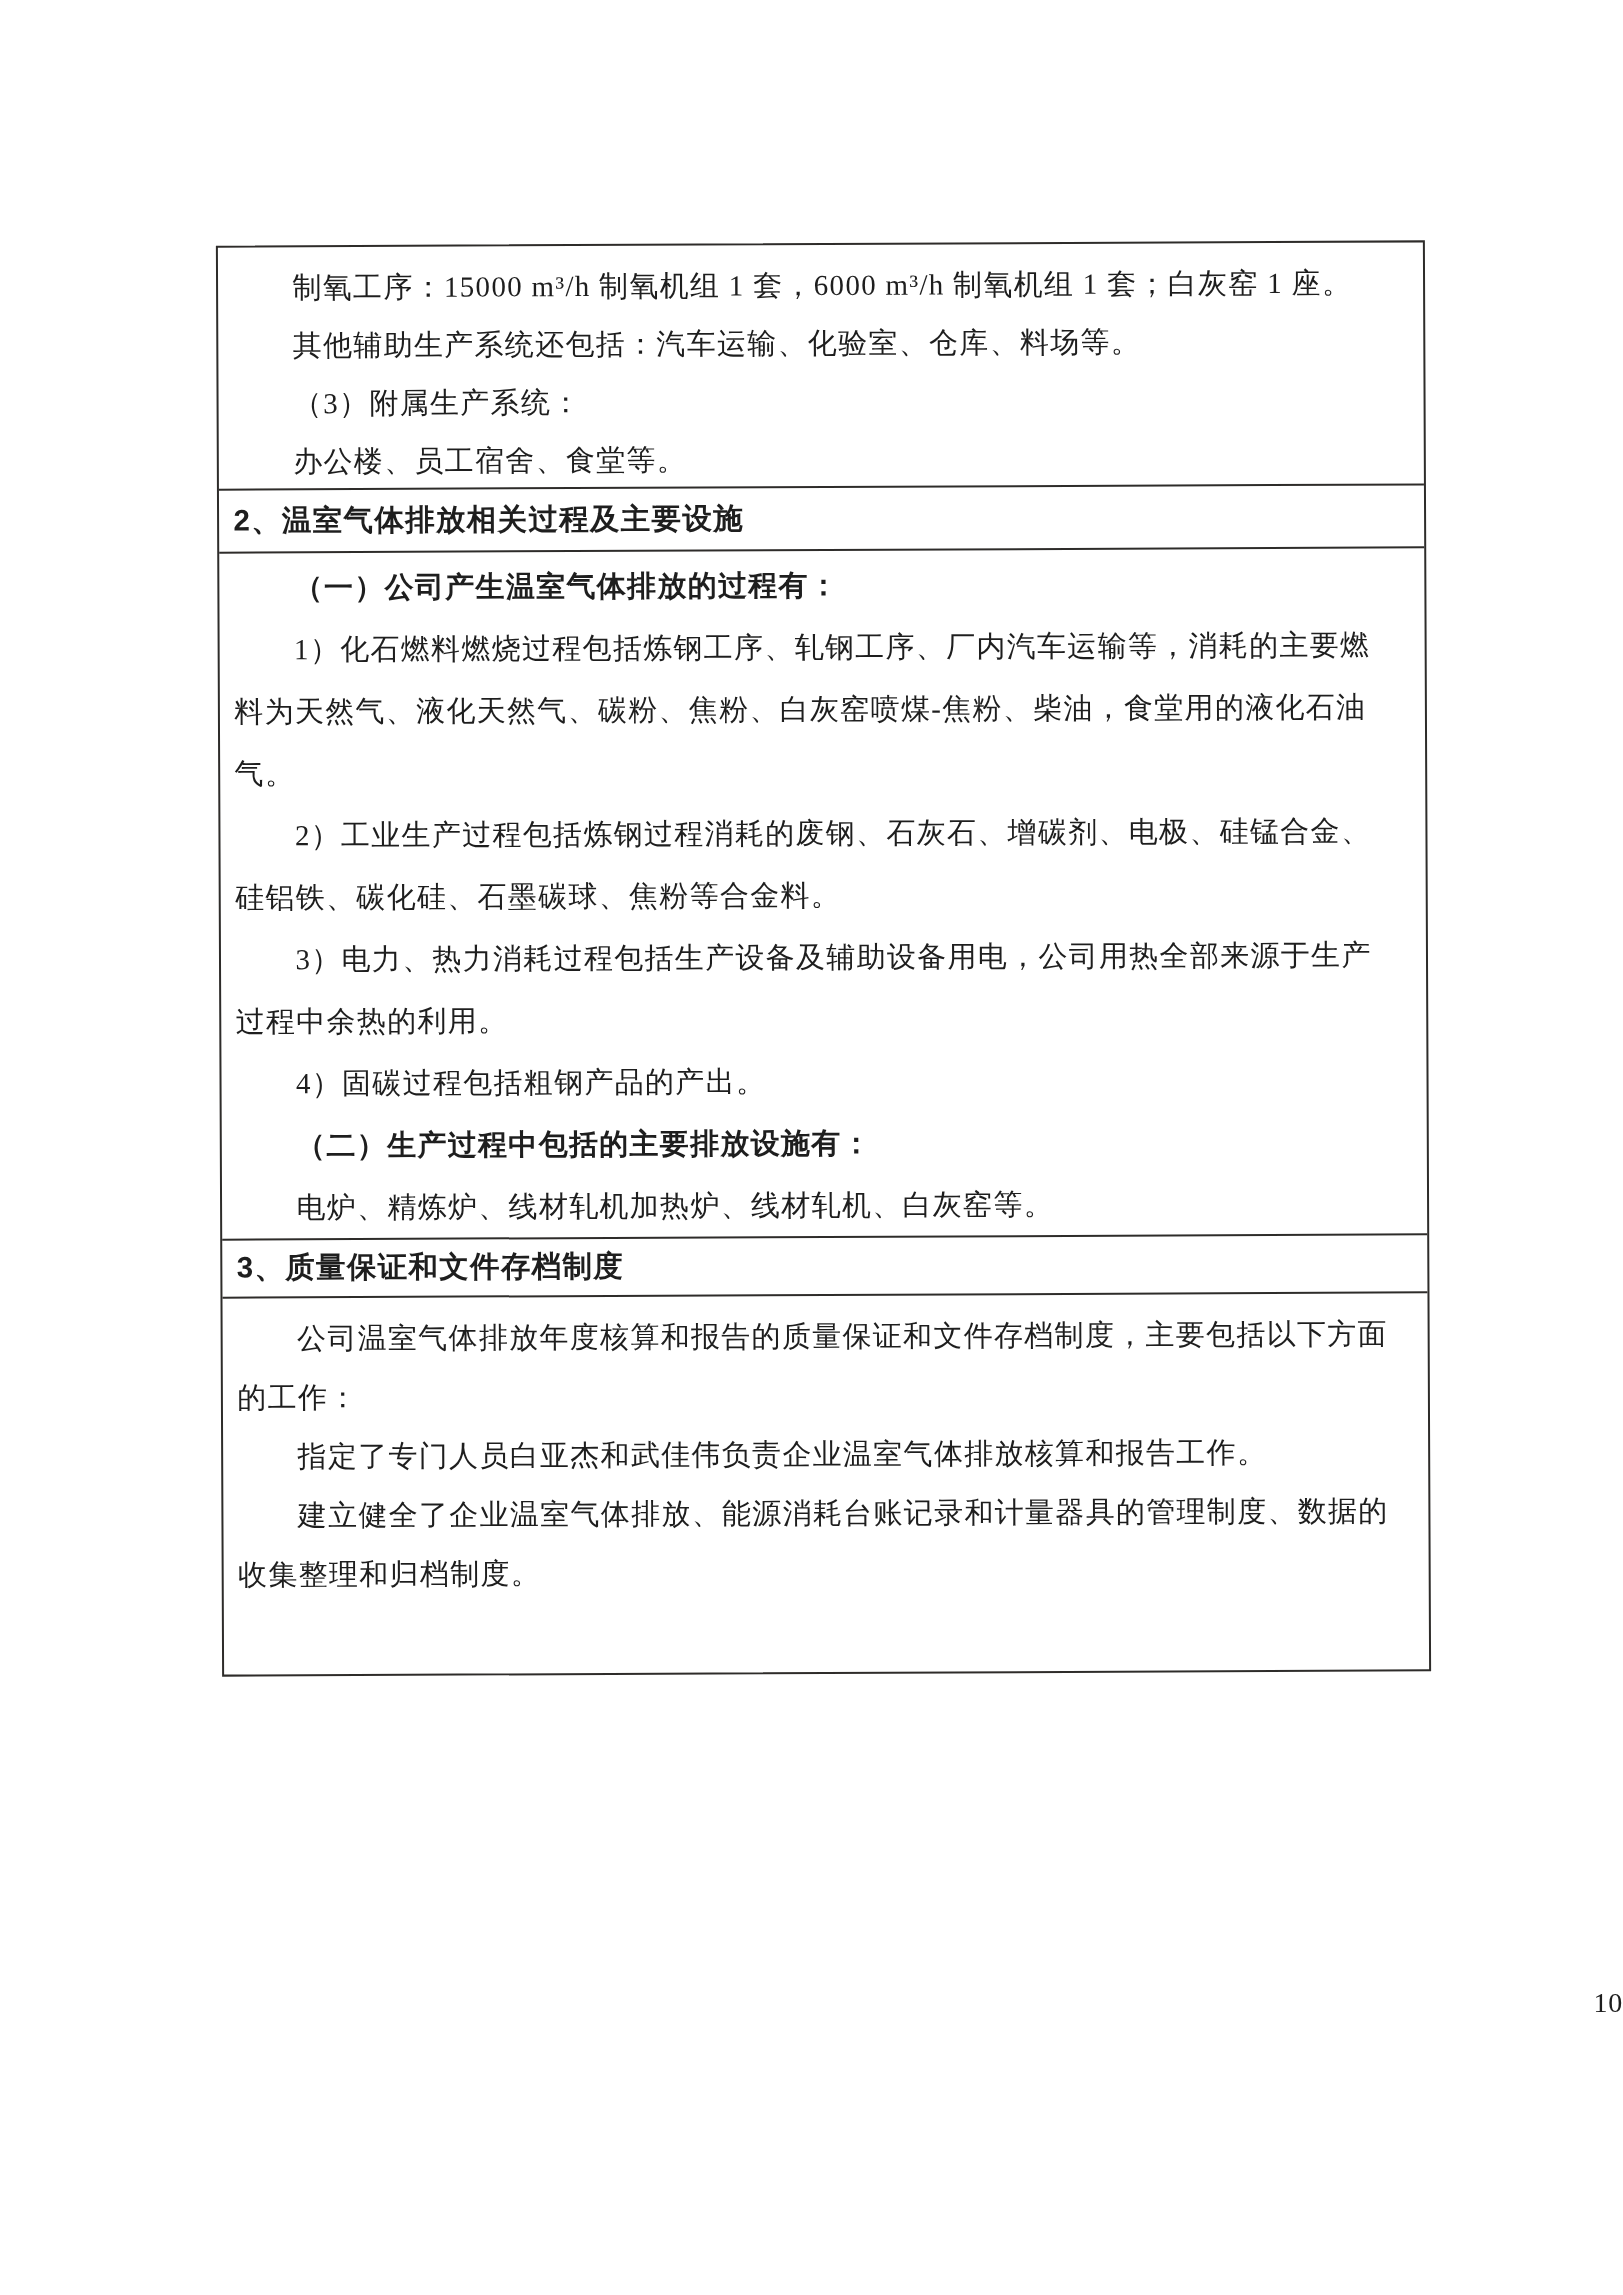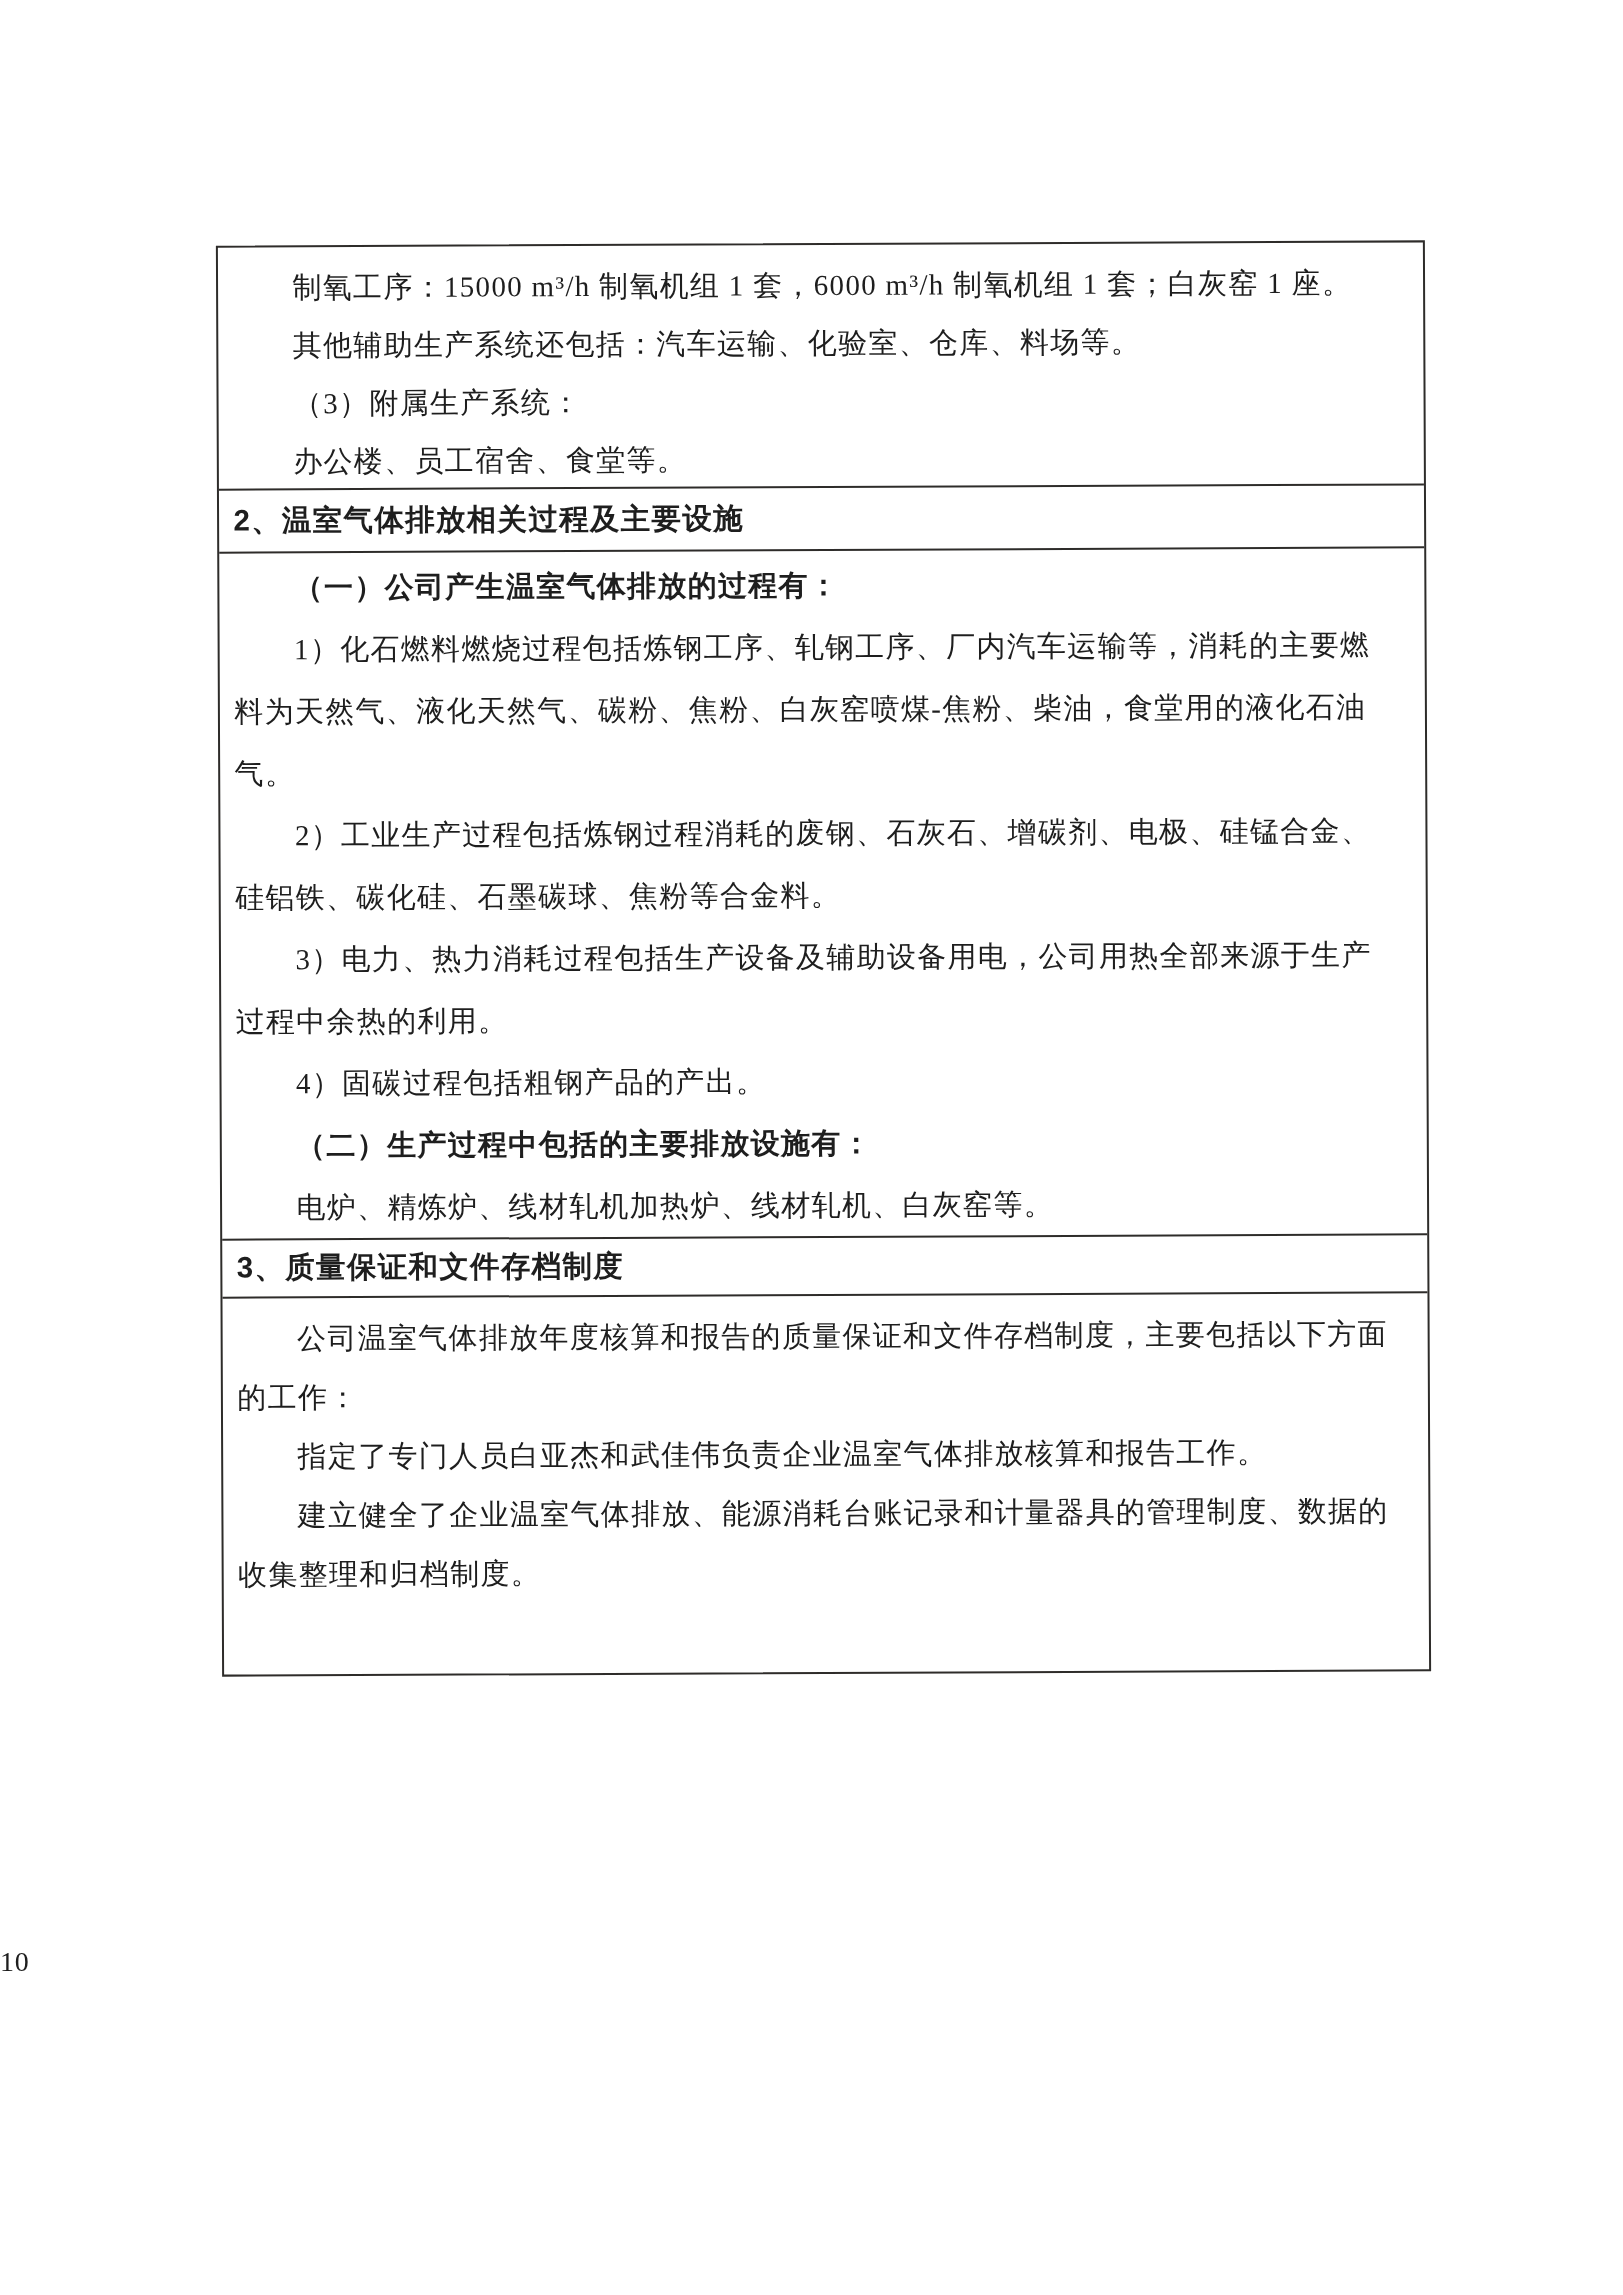--- a/index.html
+++ b/index.html
@@ -48,23 +48,23 @@
   }
   .sec-title {
     font-size: 29.5px;
     letter-spacing: 1.3px;
     font-family: "Liberation Sans", "DejaVu Sans", sans-serif;
     font-weight: bold;
     white-space: nowrap;
   }
   .page-number {
     position: absolute;
-    left: 0; top: 1946px;
+    left: 0; top: 1987px;
     width: 100%;
-    text-align: left;
+    text-align: right;
     font-size: 28px;
     letter-spacing: 0.7px;
   }
 </style>
 </head>
 <body>
 
 <div class="doc-table">
 
   <div class="row row-aux">

